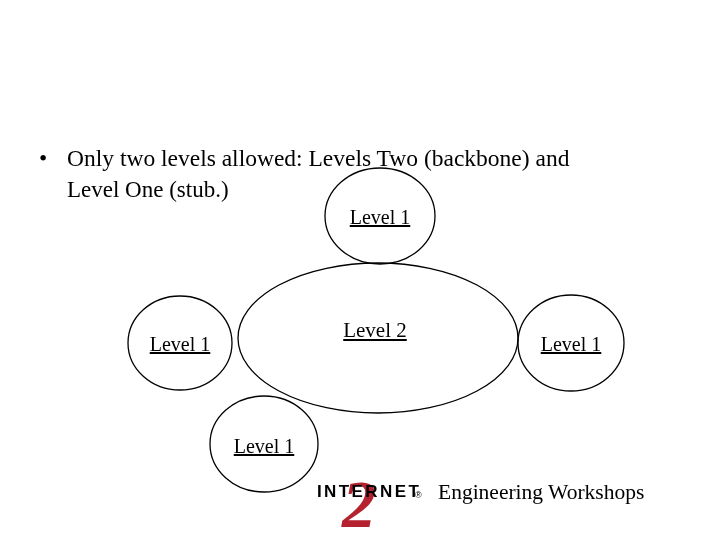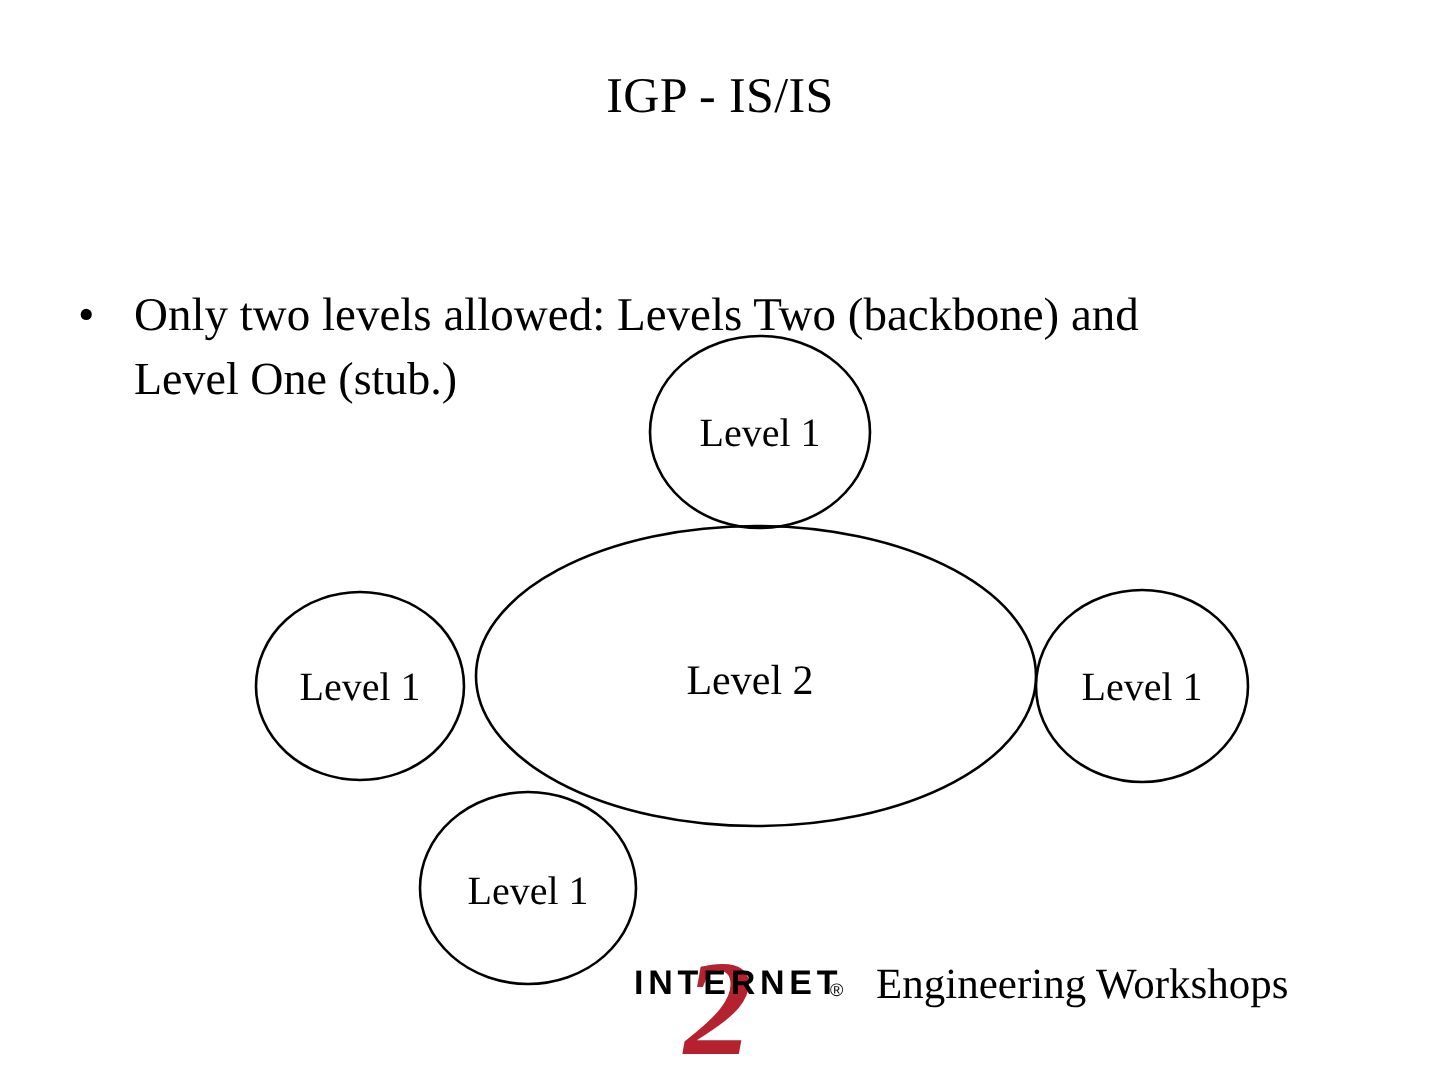--- a/index.html
+++ b/index.html
@@ -79,20 +79,21 @@
     pointer-events: none;
   }
   #diagram .shape { pointer-events: auto; }
 
   .node-label {
     position: absolute;
     font-size: 20px;
     line-height: 22px;
     white-space: nowrap;
     text-align: center;
+    text-decoration: underline;
   }
   .node-label.big {
     font-size: 21px;
   }
 
   
   #footer-logo {
     position: absolute;
     left: 311px;
     top: 457px;
@@ -107,21 +108,20 @@
     line-height: 26px;
     white-space: nowrap;
     text-align: right;
   }
 </style>
 </head>
 <body>
 
 <div id="slide">
 
-  <div id="slide-title">IGP - IS/IS</div>
 
   <div id="bullet-block">
     <div class="bullet-row">
       <span class="bullet-marker">•</span>
       <span class="bullet-text">Only two levels allowed: Levels Two (backbone) and</span>
     </div>
     <div class="bullet-line2">Level One (stub.)</div>
   </div>
 
   <svg id="diagram" viewBox="0 0 720 540" width="720" height="540">
@@ -134,21 +134,21 @@
 
     <ellipse class="shape" cx="571" cy="343" rx="53" ry="48" fill="none" stroke="#000000" stroke-width="1.3"></ellipse>
 
     <ellipse class="shape" cx="264" cy="444" rx="54" ry="48" fill="none" stroke="#000000" stroke-width="1.3"></ellipse>
   </svg>
 
   <div class="node-label" style="left:320px; top:206px; width:120px;">Level 1</div>
 
   <div class="node-label" style="left:120px; top:333px; width:120px;">Level 1</div>
 
-  <div class="node-label big" style="left:315px; top:329px; width:120px;">Level 2</div>
+  <div class="node-label big" style="left:315px; top:319px; width:120px;">Level 2</div>
 
   <div class="node-label" style="left:511px; top:333px; width:120px;">Level 1</div>
 
   <div class="node-label" style="left:204px; top:435px; width:120px;">Level 1</div>
 
   <svg id="footer-logo" viewBox="0 0 120 80">
 
     <text x="48" y="70" font-family="'Liberation Serif', serif" font-size="68" font-weight="bold" font-style="italic" fill="#B5212F" text-anchor="middle">2</text>
 
     <text x="6" y="40" font-family="'Liberation Sans', sans-serif" font-size="17" font-weight="bold" letter-spacing="2.4" fill="#000000">INTERNET</text>

